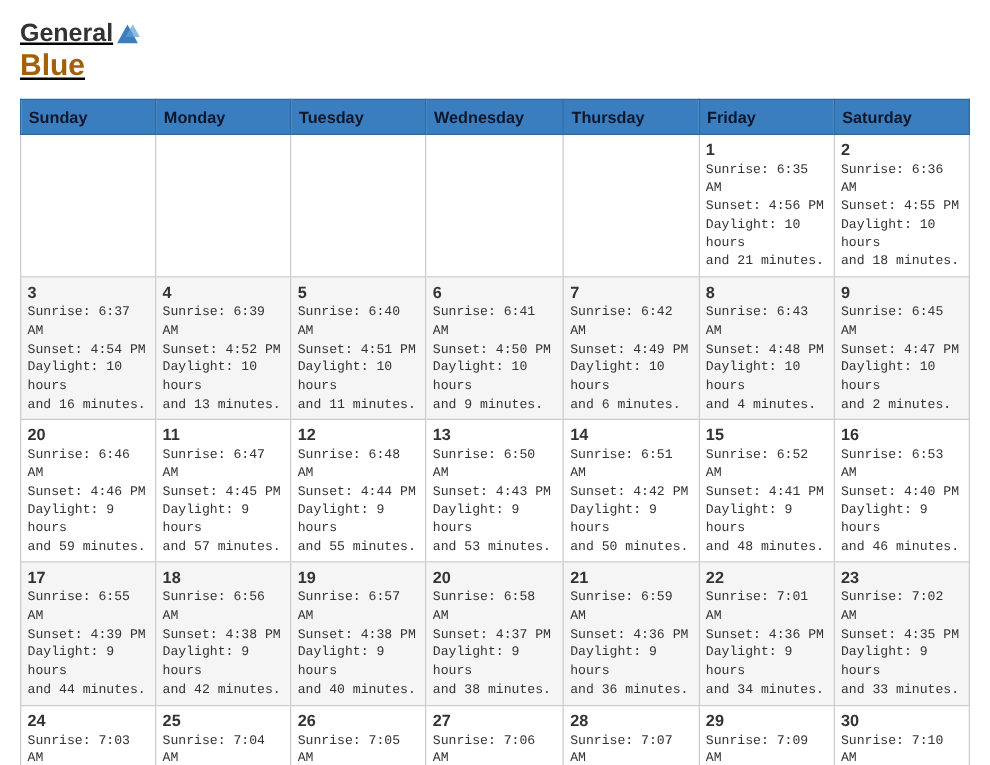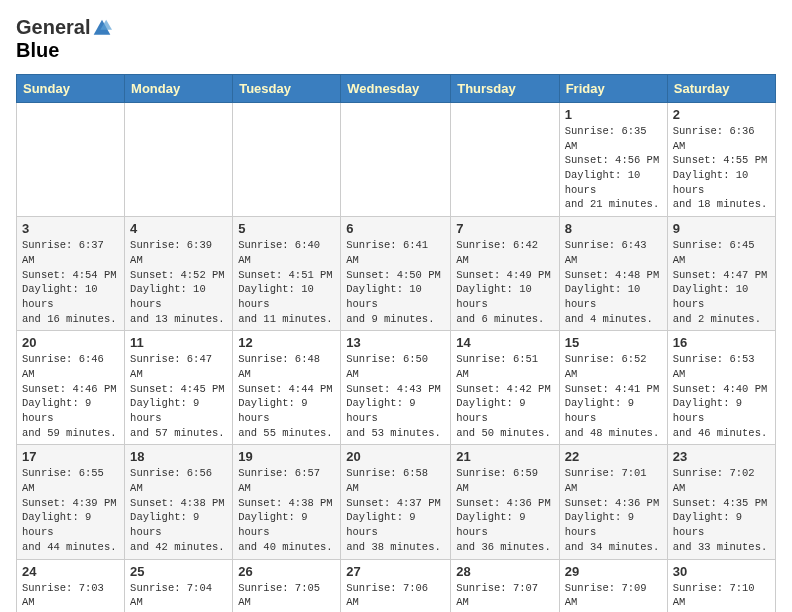--- a/index.html
+++ b/index.html
@@ -8,39 +8,40 @@
       background: #fff;
       width: 792px;
       min-height: 612px;
       padding: 16px;
     }
     .header {
       display: flex;
       justify-content: space-between;
       align-items: flex-start;
       margin-bottom: 12px;
+      text-decoration: underline;
     }
     .logo {
       display: flex;
       flex-direction: column;
       align-items: flex-start;
     }
     .logo-text {
       display: flex;
       align-items: center;
     }
     .logo-general {
       font-size: 20px;
       font-weight: bold;
       color: #333;
     }
     .logo-blue {
-      font-size: 20px;
+      font-size: 24px;
       font-weight: bold;
-      color: #000000;
+      color: #a16207;
     }
     .logo-icon {
       width: 20px;
       height: 20px;
       margin-left: 2px;
     }
     .title-section {
       text-align: right;
     }
     .month-title {
@@ -51,21 +52,21 @@
     .location {
       font-size: 16px;
       color: #555;
     }
     .calendar {
       width: 100%;
       border-collapse: collapse;
     }
     .calendar th {
       background-color: #3a7ebf;
-      color: #fef9c3;
+      color: #0f172a;
       text-align: left;
       padding: 6px 6px;
       font-size: 13px;
       border: 1px solid #2e6aa0;
     }
     .calendar td {
       border: 1px solid #ccc;
       vertical-align: top;
       padding: 4px 5px;
       width: 113px;

